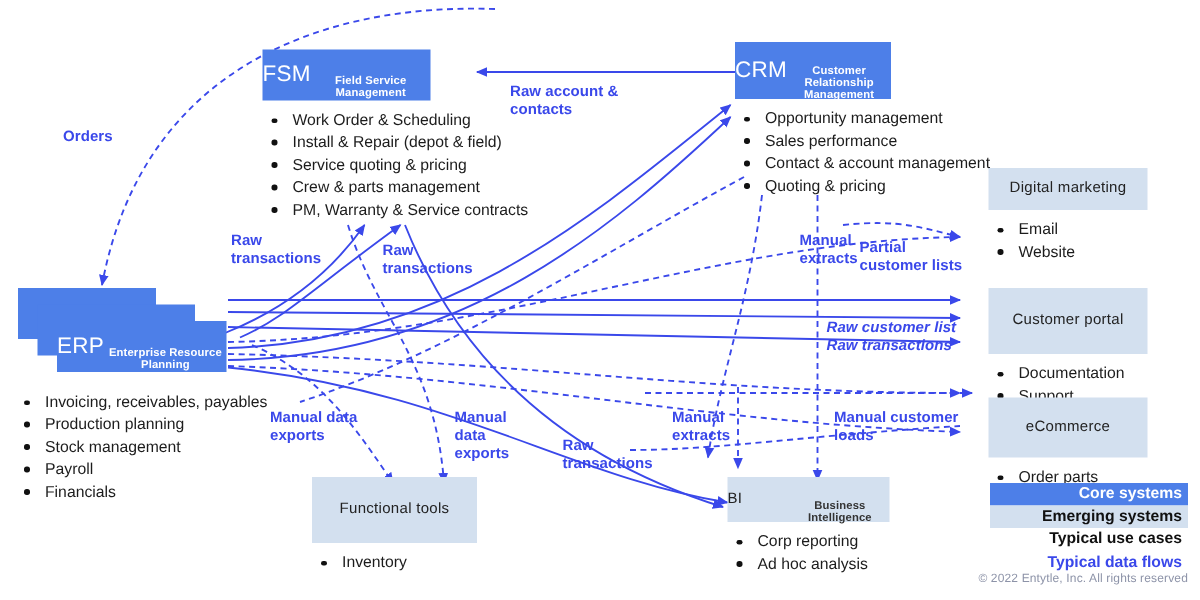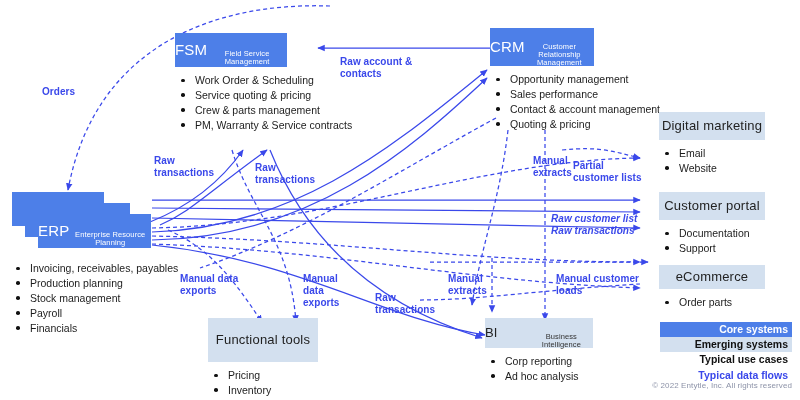--- a/index.html
+++ b/index.html
@@ -15,22 +15,22 @@
   
   .sysbox{position:absolute;box-sizing:border-box;}
   .hdr{
     box-sizing:border-box;display:flex;flex-direction:row;
     align-items:center;justify-content:center;text-align:center;
     line-height:1.08;
   }
   .hdr.core{background:#4d7fe8;color:#ffffff;}
   .hdr.emerging{background:#d3e0ef;color:#222222;}
   .hdr .t1{font-size:15px;font-weight:400;letter-spacing:.2px;}
-  .hdr .t1.sm{font-size:13px;}
-  .hdr .t2{font-size:7.5px;font-weight:400;margin-top:16px;letter-spacing:.1px;}
+  .hdr .t1.sm{font-size:10px;}
+  .hdr .t2{font-size:7.5px;font-weight:700;margin-top:16px;letter-spacing:.1px;}
   .hdr.emerging .t2{color:#333;padding-left:32px;}
 
   ul.feat{
     list-style:none;margin:6px 0 0 0;padding:0;
     font-size:10.5px;color:#1c1c1c;line-height:1.42;
   }
   ul.feat li{position:relative;padding-left:20px;white-space:nowrap;}
   ul.feat li:before{
     content:"";position:absolute;left:6px;top:5.5px;
     width:3.6px;height:3.6px;border-radius:50%;background:#111;
@@ -113,20 +113,21 @@
     </g>
   </svg>
 
   <div class="sysbox" style="left:175px;top:33px;width:112px;">
     <div class="hdr core" style="height:34px;">
       <span class="t1">FSM</span>
       <span class="t2">Field Service Management</span>
     </div>
     <ul class="feat">
       <li>Work Order &amp; Scheduling</li>
+      <li>Install &amp; Repair (depot &amp; field)</li>
       <li>Service quoting &amp; pricing</li>
       <li>Crew &amp; parts management</li>
       <li>PM, Warranty &amp; Service contracts</li>
     </ul>
   </div>
 
   <div class="sysbox" style="left:490px;top:28px;width:104px;">
     <div class="hdr core" style="height:38px;">
       <span class="t1">CRM</span>
       <span class="t2">Customer Relationship Management</span>
@@ -153,21 +154,20 @@
     <li>Stock management</li>
     <li>Payroll</li>
     <li>Financials</li>
   </ul>
 
   <div class="sysbox" style="left:208px;top:318px;width:110px;">
     <div class="hdr emerging" style="height:44px;">
       <span class="t1 sm">Functional tools</span>
     </div>
     <ul class="feat">
-      <li>Pricing</li>
       <li>Inventory</li>
     </ul>
   </div>
 
   <div class="sysbox" style="left:485px;top:318px;width:108px;">
     <div class="hdr emerging" style="height:30px;">
       <span class="t1 sm">BI</span>
       <span class="t2">Business Intelligence</span>
     </div>
     <ul class="feat">
@@ -180,31 +180,31 @@
     <div class="hdr emerging" style="height:28px;">
       <span class="t1 sm">Digital marketing</span>
     </div>
     <ul class="feat">
       <li>Email</li>
       <li>Website</li>
     </ul>
   </div>
 
   <div class="sysbox" style="left:659px;top:192px;width:106px;">
-    <div class="hdr emerging" style="height:28px;align-items:center;">
+    <div class="hdr emerging" style="height:44px;align-items:center;">
       <span class="t1 sm">Customer portal</span>
     </div>
     <ul class="feat">
       <li>Documentation</li>
       <li>Support</li>
     </ul>
   </div>
 
   <div class="sysbox" style="left:659px;top:265px;width:106px;">
-    <div class="hdr emerging" style="height:24px;">
+    <div class="hdr emerging" style="height:40px;">
       <span class="t1 sm">eCommerce</span>
     </div>
     <ul class="feat">
       <li>Order parts</li>
     </ul>
   </div>
 
   <div class="flab" style="left:42px;top:86px;">Orders</div>
   <div class="flab" style="left:340px;top:56px;">Raw account &amp;
 contacts</div>

